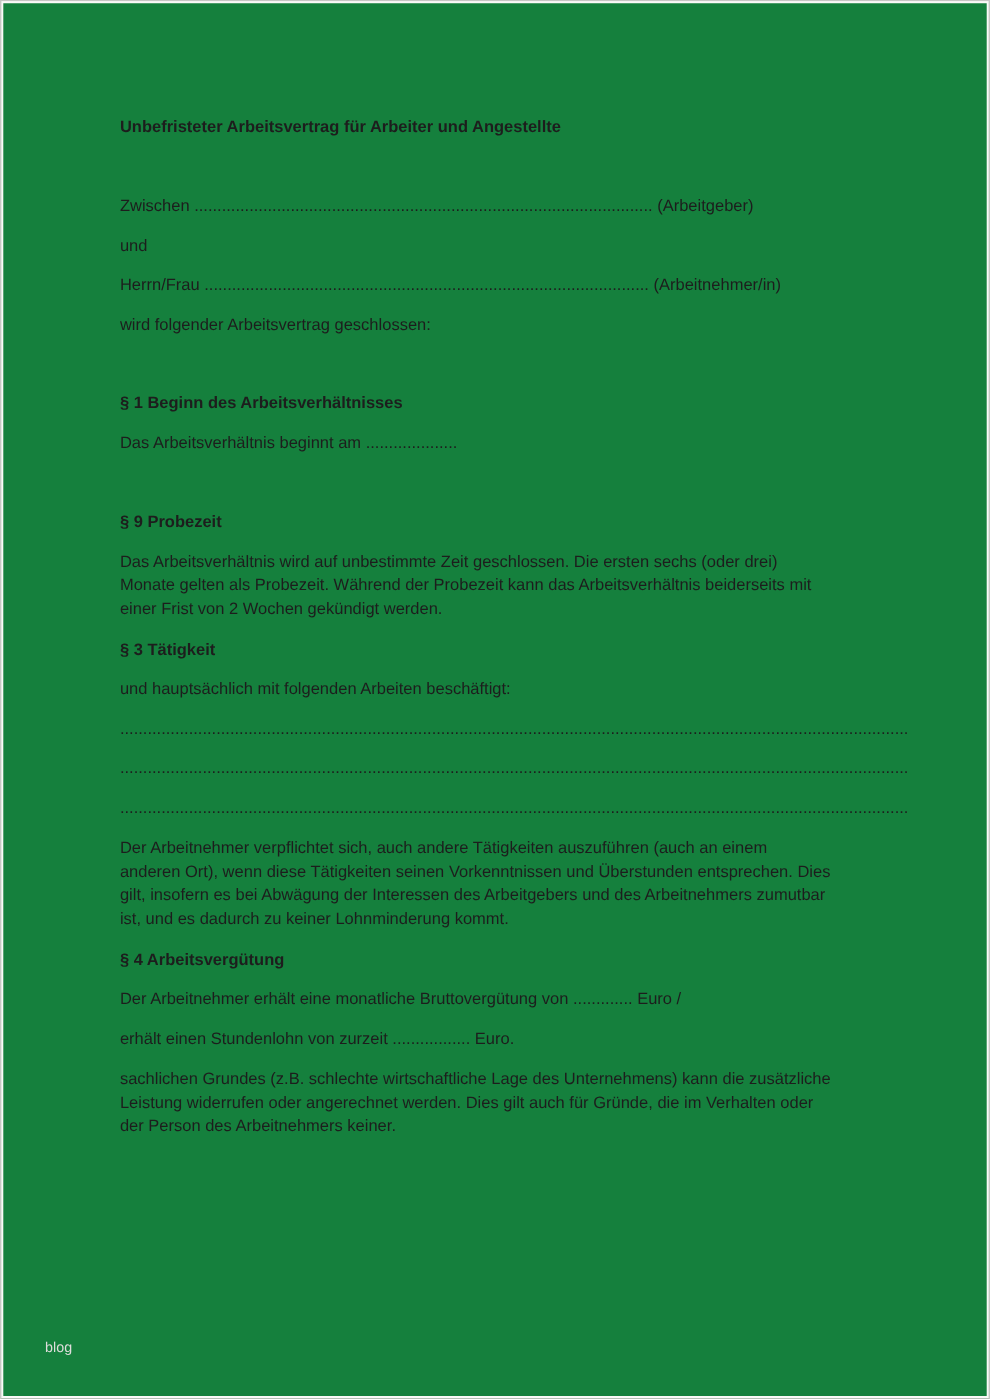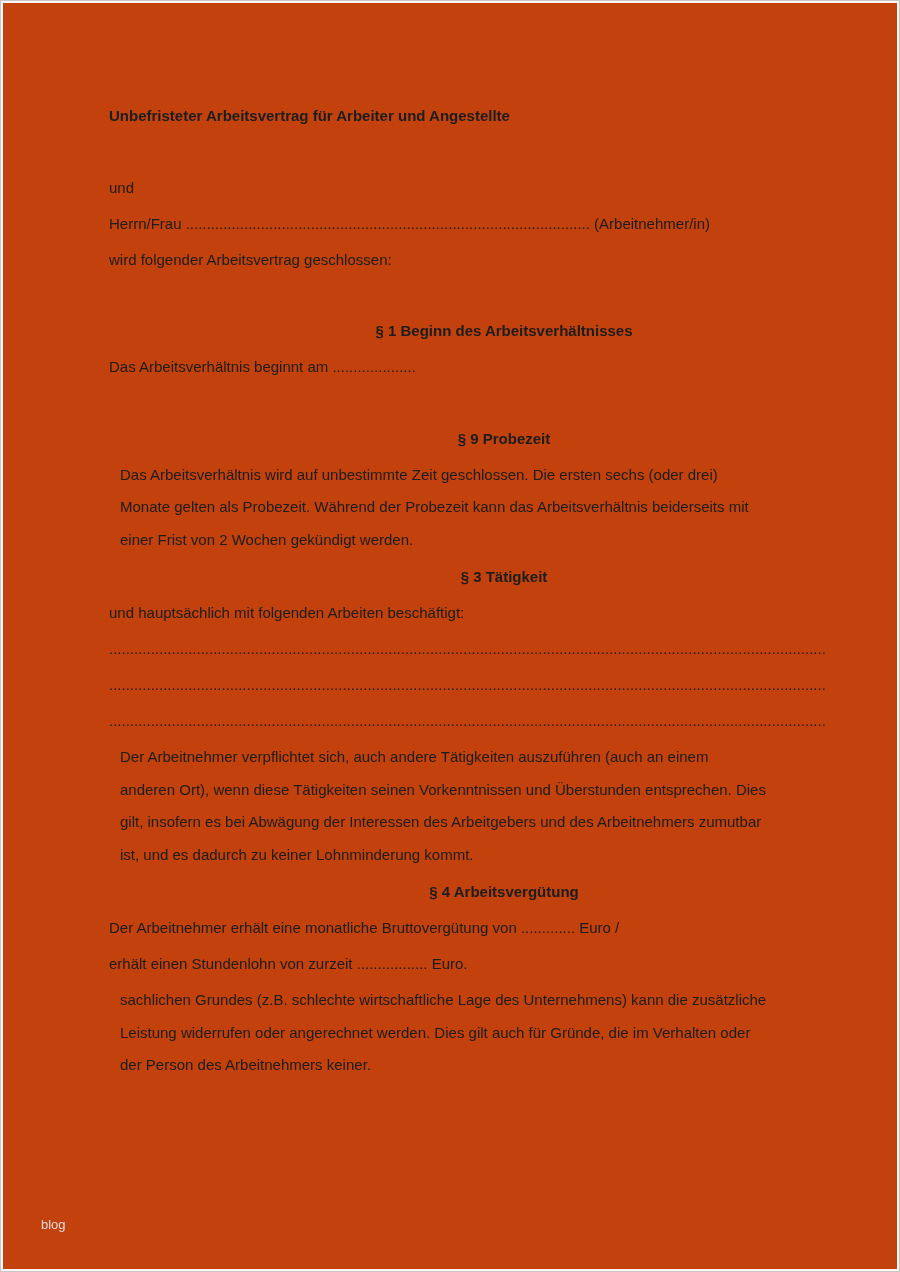--- a/index.html
+++ b/index.html
@@ -5,45 +5,44 @@
   html, body {
     margin: 0;
     padding: 0;
     background: #e9e8e6;
   }
   .page {
     position: relative;
     box-sizing: border-box;
     width: 900px;
     height: 1272px;
-    background: #c2410c;
+    background: #15803d;
     border: 1px solid #c7c6c4;
     box-shadow: inset 0 0 0 2px #faf9f8;
     overflow: hidden;
     font-family: "Liberation Sans", "DejaVu Sans", sans-serif;
     color: #1d1d1d;
   }
   .content {
     padding: 104px 0 0 108px;
     font-size: 15px;
     line-height: 21.5px;
   }
   .line, .para {
     margin: 0 0 14.5px 0;
   }
   .line {
     white-space: nowrap;
   }
   .para .pline {
-    margin: 11px;
+    margin: 0;
     white-space: nowrap;
   }
   .heading {
     font-weight: bold;
-    text-align: center;
   }
   .title {
     font-weight: bold;
   }
   .mb-lg { margin-bottom: 50px; }
   .mb-sm { margin-bottom: 16px; }
   .watermark {
     position: absolute;
     left: 40px;
     top: 1216px;
@@ -53,20 +52,21 @@
   }
 </style>
 </head>
 <body>
 
 <div class="page">
   <div class="content">
 
     <div class="line title mb-lg">Unbefristeter Arbeitsvertrag für Arbeiter und Angestellte</div>
 
+    <div class="line">Zwischen .................................................................................................... (Arbeitgeber)</div>
     <div class="line">und</div>
     <div class="line">Herrn/Frau ................................................................................................. (Arbeitnehmer/in)</div>
     <div class="line mb-lg">wird folgender Arbeitsvertrag geschlossen:</div>
 
     <div class="line heading">§ 1 Beginn des Arbeitsverhältnisses</div>
     <div class="line mb-lg">Das Arbeitsverhältnis beginnt am ....................</div>
 
     <div class="line heading">§ 9 Probezeit</div>
     <div class="para mb-sm">
       <div class="pline">Das Arbeitsverhältnis wird auf unbestimmte Zeit geschlossen. Die ersten sechs (oder drei)</div>

